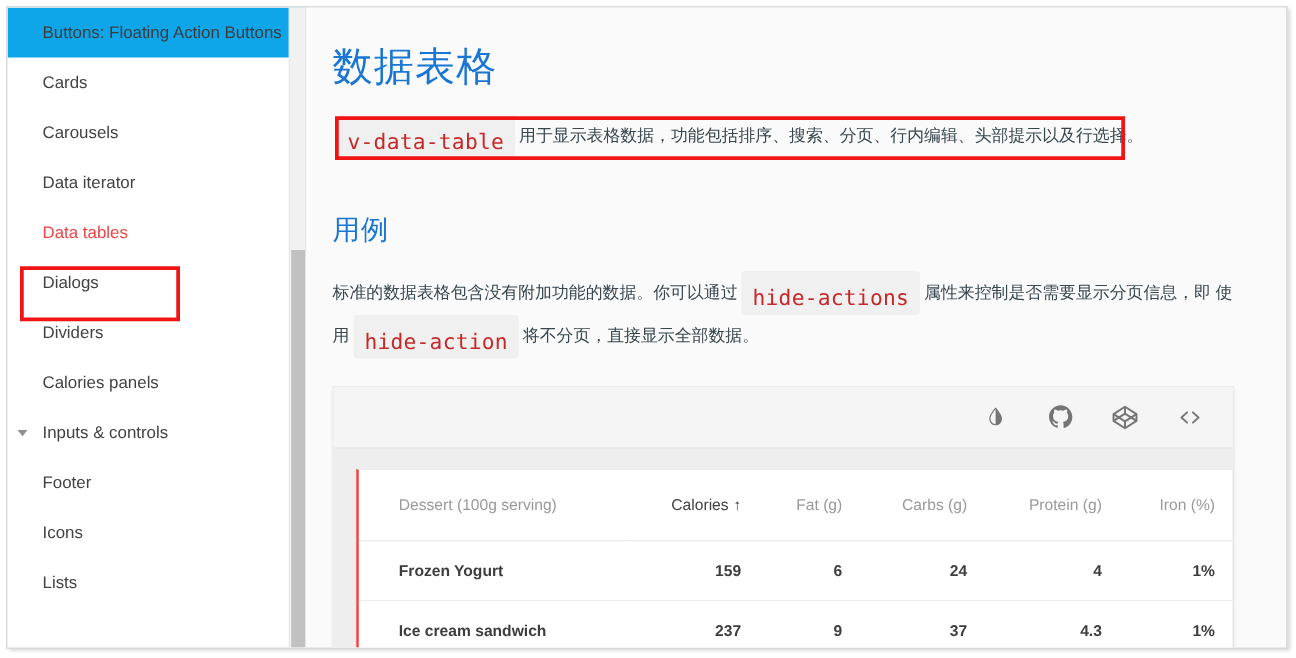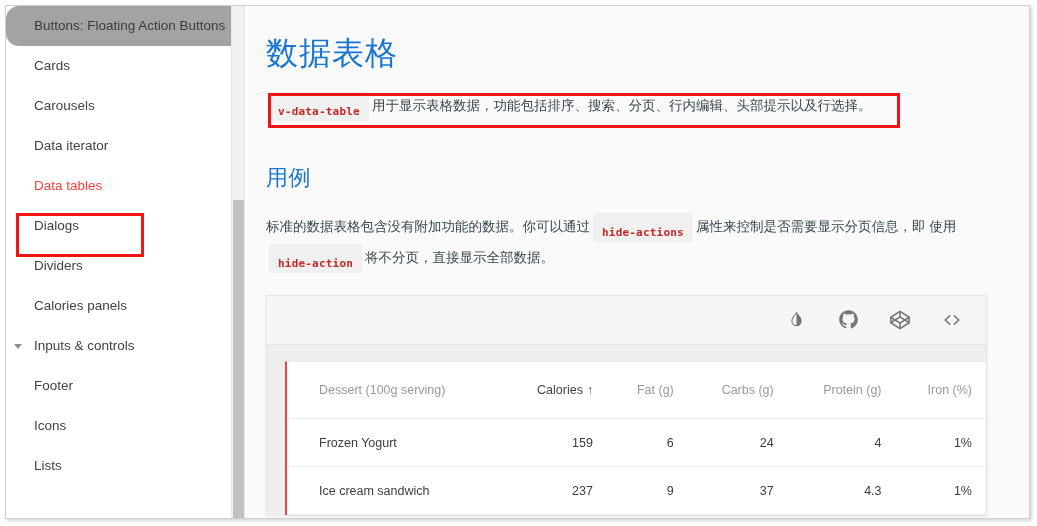--- a/index.html
+++ b/index.html
@@ -35,23 +35,22 @@
     height: 40px;
     display: flex;
     align-items: center;
     padding-left: 28px;
     font-size: 13.5px;
     color: #424242;
     white-space: nowrap;
     cursor: pointer;
   }
   .nav-item.active-header {
-    background: #a3a3a3;
+    background: #0ea5e9;
     color: #3c3c3c;
-    border-radius: 13px;
   }
   .nav-item.selected .nav-label { color: #ef4444; }
   .nav-item .caret {
     position: absolute;
     left: 8px;
     width: 0; height: 0;
     border-left: 4px solid transparent;
     border-right: 4px solid transparent;
     border-top: 5px solid #909090;
   }
@@ -121,22 +120,22 @@
     line-height: 31px;
     max-width: 725px;
   }
 
   code.chip {
     display: inline-block;
     background: #f0f0f0;
     border-radius: 3px;
     color: #c62828;
     font-family: "DejaVu Sans Mono", monospace;
-    font-size: 11px;
-    font-weight: bold;
+    font-size: 17px;
+    font-weight: normal;
     padding: 14px 9px 4px 9px;
     line-height: 1;
     letter-spacing: 0.2px;
     vertical-align: middle;
     margin: 0 3px;
   }
 
   
   #example-card {
     position: relative;
@@ -197,20 +196,21 @@
     font-size: 12px;
     margin-left: 4px;
     color: #424242;
   }
   table.dt td {
     height: 48px;
     color: #3d3d3d;
     border-bottom: 1px solid #eeeeee;
     padding: 0 14px;
     white-space: nowrap;
+    font-weight: bold;
   }
   table.dt td.col-name { text-align: left; padding-left: 32px; }
   table.dt td.num { text-align: right; }
 </style>
 </head>
 <body>
 
 <div id="app-frame">
 
   <nav id="sidebar">

